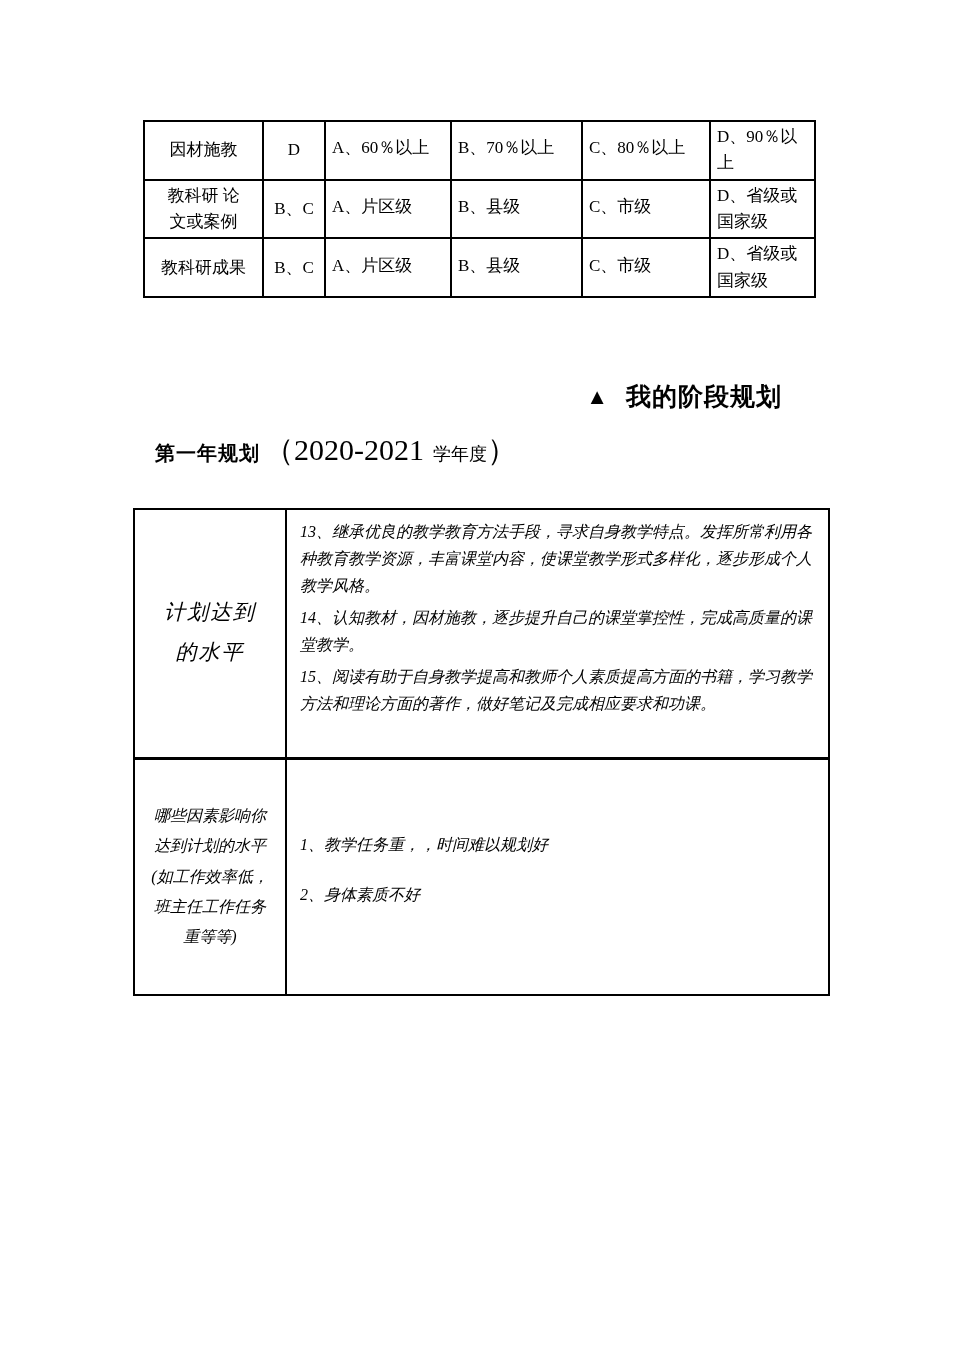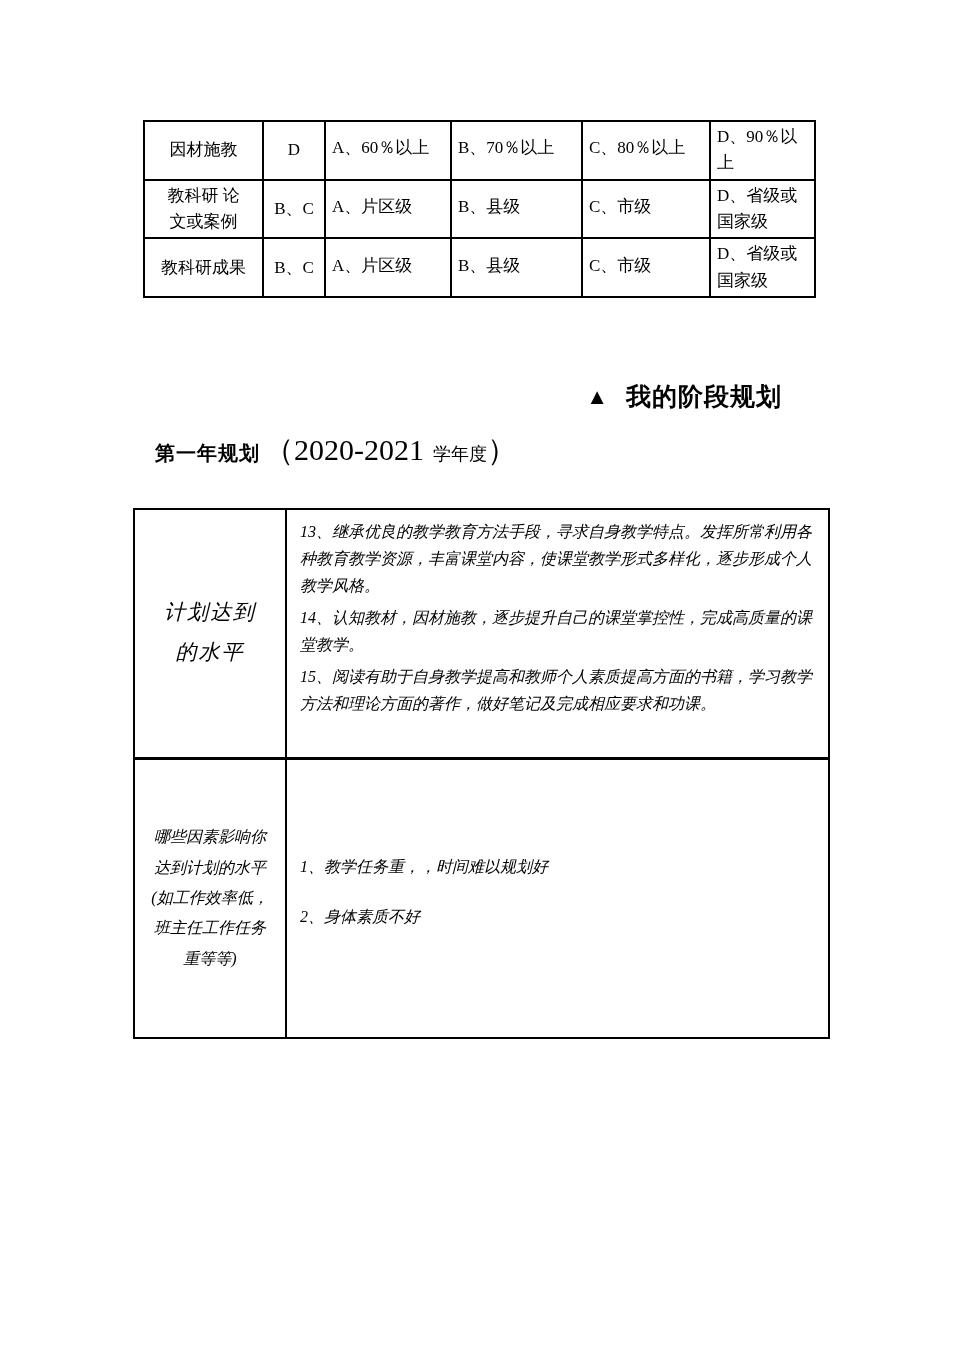--- a/index.html
+++ b/index.html
@@ -63,21 +63,21 @@
 
   
   .plan-table {
     position:absolute; left:133px; top:508px;
     border-collapse:collapse; table-layout:fixed;
     width:695px;
     font-size:16px;
   }
   .plan-table td { border:2px solid #000; overflow:hidden;font-style:italic; }
   .plan-table tr.pr1 { height:249px; }
-  .plan-table tr.pr2 { height:280px; }
+  .plan-table tr.pr2 { height:237px; }
   .plan-table tr.pr2 td { border-top-width:3px; }
 
   .p-label { text-align:center; vertical-align:middle; }
   .p-label-goal {
     font-size:21px; line-height:1.9; letter-spacing:2px;
     white-space:pre-line;
   }
   .p-label-factors {
     font-size:16px; line-height:1.9;
     padding:0 13px;

